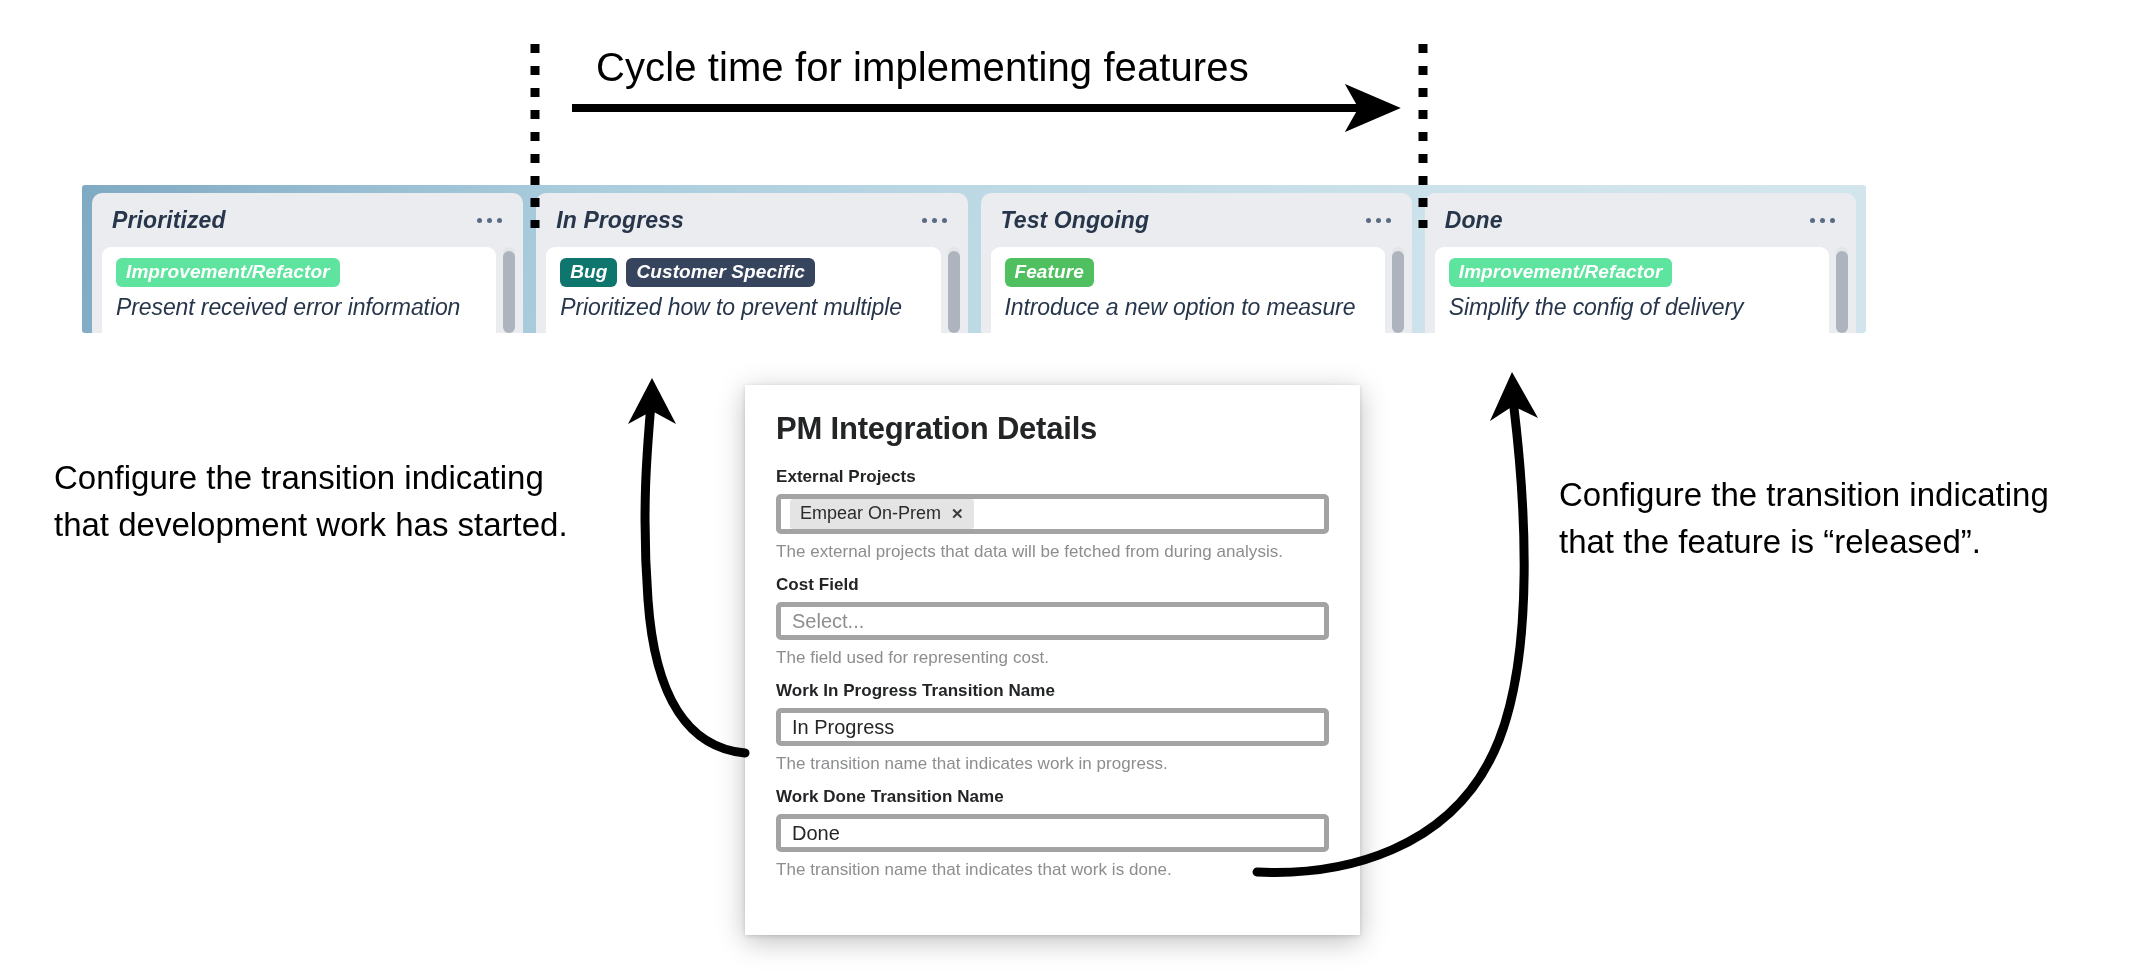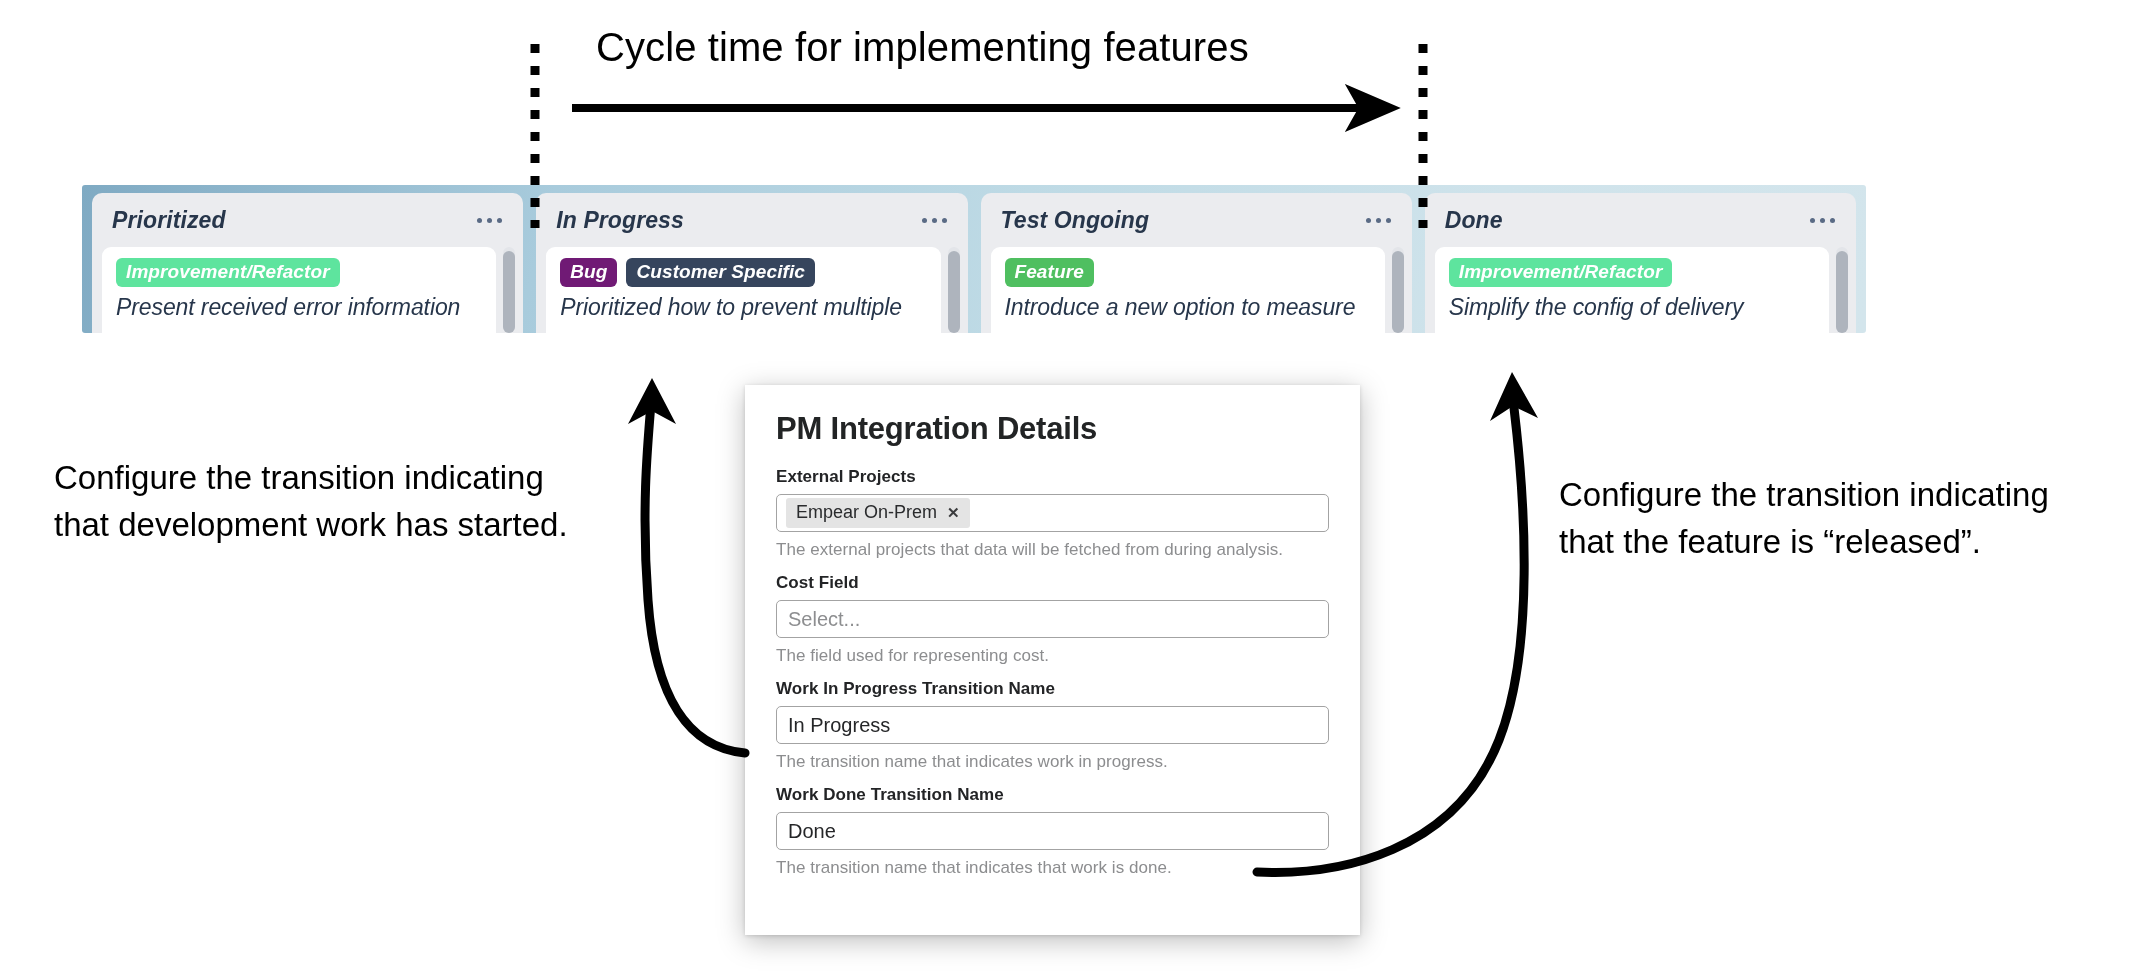--- a/index.html
+++ b/index.html
@@ -33,21 +33,21 @@
   .headline {
     position: absolute;
     font-size: 40px;
     color: #000000;
     letter-spacing: 0.1px;
     white-space: nowrap;
     line-height: 1.15;
   }
   #cycle-title {
     left: 596px;
-    top: 24px;
+    top: 44px;
   }
   .side-note {
     position: absolute;
     font-size: 33px;
     color: #000000;
     line-height: 1.42;
     white-space: pre-line;
     margin-left: 24px;
   }
   #note-left {
@@ -190,21 +190,21 @@
     letter-spacing: -0.2px;
   }
   .field-label {
     font-size: 17px;
     font-weight: bold;
     color: #232426;
     margin-bottom: 7px;
     letter-spacing: 0.05px;
   }
   .field-control {
-    border: 1px solid #a3a3a3;
+    border: 5px solid #a3a3a3;
     border-radius: 5px;
     background: #FFFFFF;
     min-height: 38px;
     box-sizing: border-box;
     display: flex;
     align-items: center;
     padding: 0 9px;
   }
   .chip {
     background: #E4E4E4;
@@ -270,21 +270,21 @@
           <span class="column-title">In Progress</span>
           <span class="dots-icon">
               <i></i>
               <i></i>
               <i></i>
             </span>
         </div>
         <div class="column-body">
           <div class="card">
             <div class="tag-row">
-              <span class="tag" style="background:#701a75">Bug</span>
+              <span class="tag" style="background:#0f766e">Bug</span>
               <span class="tag" style="background:#36455D">Customer Specific</span>
             </div>
             <div class="card-title">Prioritized how to prevent multiple</div>
           </div>
           <div class="card-scroll"></div>
         </div>
       </div>
 
       <div class="column">
         <div class="column-head">

